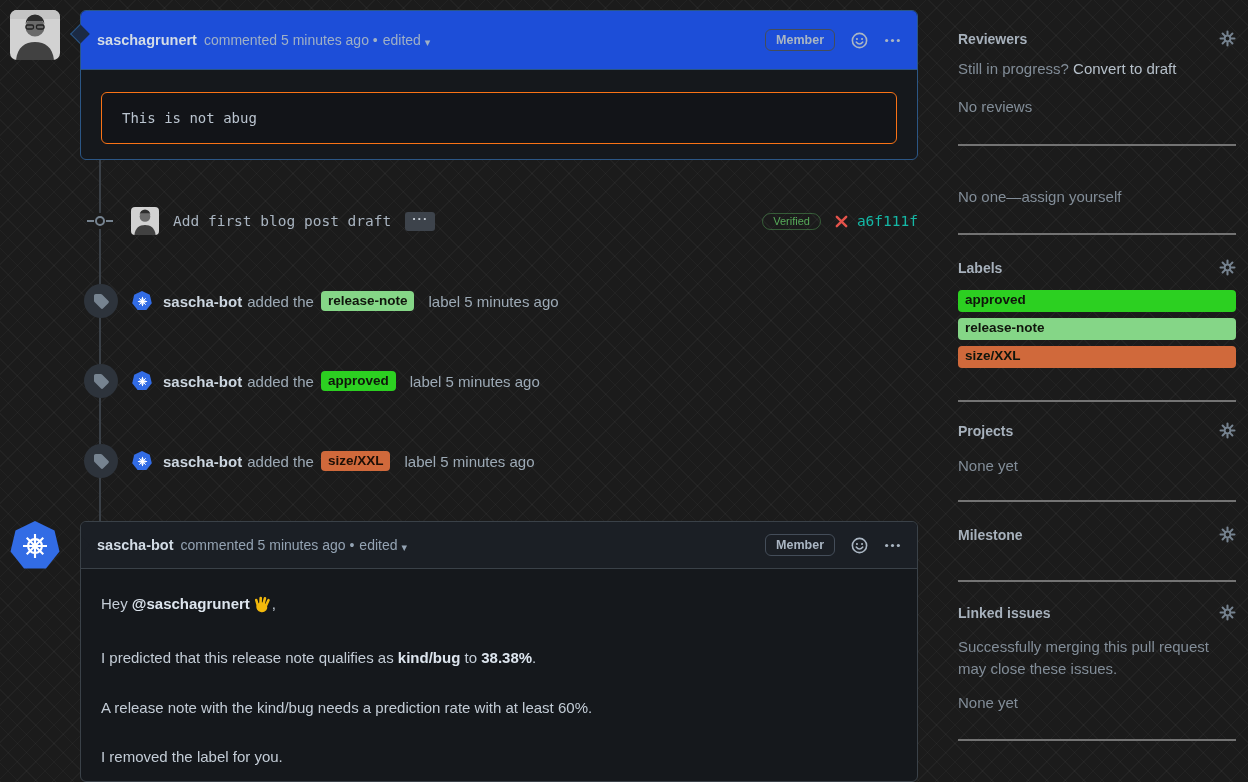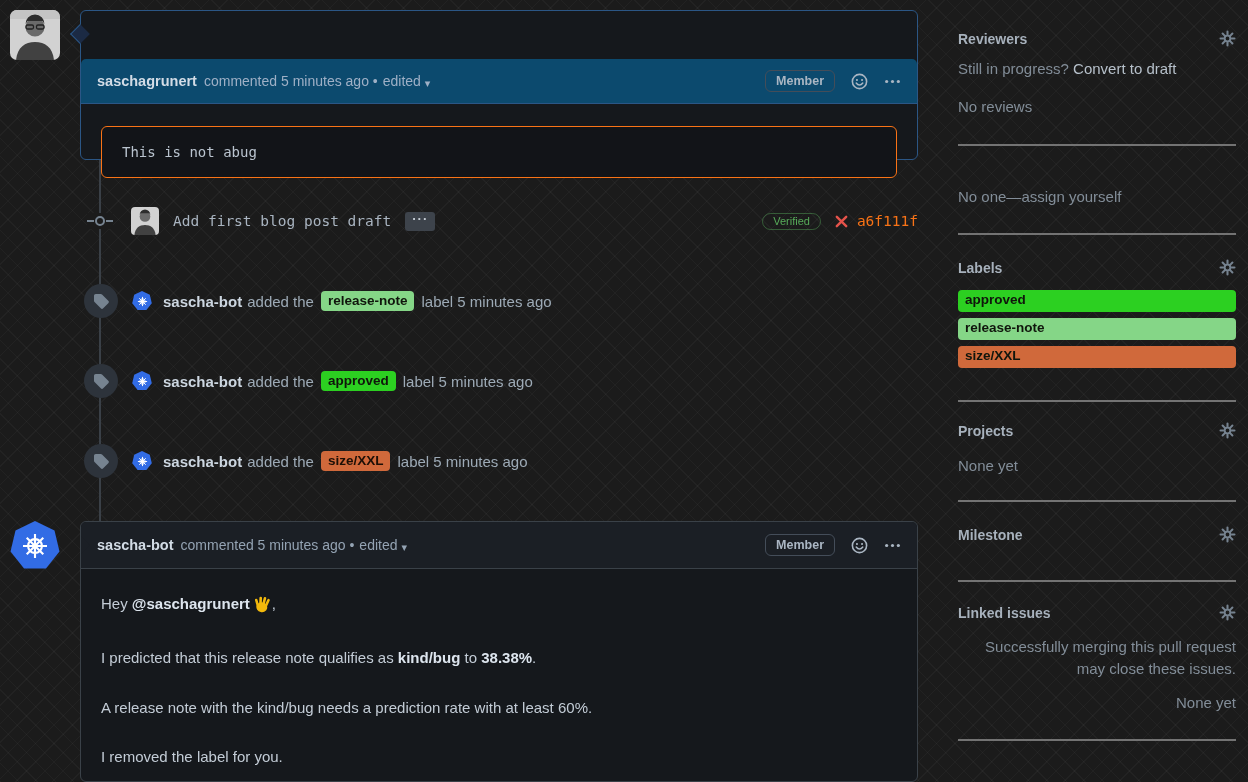--- a/index.html
+++ b/index.html
@@ -23,21 +23,21 @@
   .hepta { background:#326ce5; clip-path:polygon(50% 0%, 89% 19%, 99% 61%, 72% 95%, 28% 95%, 1% 61%, 11% 19%);
            display:flex; align-items:center; justify-content:center; }
   .avatar-sm { width:28px; height:28px; border-radius:4px; overflow:hidden; flex:none; }
   .k8s-mini { width:20px; height:20px; flex:none; }
 
   
   .comment { position:absolute; left:80px; width:838px; border-radius:6px; background:#15181c; z-index:2; }
   .c1 { top:10px; height:150px; border:1px solid #2b5685; }
   .c2 { top:521px; height:261px; border:1px solid #3a4148; overflow:hidden; }
   .chead { display:flex; align-items:center; padding:0 16px; font-size:14px; color:#94a3b3; }
-  .c1 .chead { height:45px; background:#0c4a6e; border-bottom:1px solid #2b5685; border-radius:5px 5px 0 0; color:#9fb0c6;margin-top:48px; }
+  .c1 .chead { height:59px; background:#1d4ed8; border-bottom:1px solid #2b5685; border-radius:5px 5px 0 0; color:#9fb0c6; }
   .c2 .chead { height:47px; background:#1b1f25; border-bottom:1px solid #3a4148; border-radius:5px 5px 0 0; }
   .cauthor { font-weight:bold; color:#d3dce6; margin-right:7px; font-size:14.5px; }
   .cmeta { margin-right:5px; }
   .cedited { margin-right:4px; cursor:pointer; }
   .caret { font-size:11px; position:relative; top:1px; }
   .hright { margin-left:auto; display:flex; align-items:center; gap:16px; }
   .member-badge { border:1px solid #444d59; border-radius:6px; padding:3px 10px; font-size:12.5px; font-weight:bold; color:#aab6c3; }
   .icon-btn { background:none; border:none; cursor:pointer; display:flex; align-items:center; padding:0; }
   .notch { position:absolute; left:-8px; top:16px; width:14px; height:14px; transform:rotate(45deg); }
   .c1 .notch { background:#1b2a44; border-left:1px solid #2b5685; border-bottom:1px solid #2b5685; }
@@ -55,31 +55,31 @@
   
   .commit-row { position:absolute; left:80px; top:203px; width:838px; height:36px; display:flex; align-items:center; z-index:2; }
   .commit-icon { margin-left:7px; flex:none; }
   .commit-row .avatar-sm { margin-left:18px; }
   .commit-msg { margin-left:14px; font-family:"DejaVu Sans Mono", monospace; font-size:14.5px; color:#a9b4c0; cursor:pointer; }
   .commit-expander { margin-left:14px; background:#3d434b; border:none; border-radius:3px; color:#c6cdd5;
                      font-size:13px; font-weight:bold; line-height:10px; padding:2px 7px 7px; cursor:pointer; letter-spacing:1px; }
   .commit-right { margin-left:auto; display:flex; align-items:center; }
   .verified-badge { color:#57ab5a; border:1px solid rgba(87,171,90,.45); border-radius:2em; padding:1px 10px 2px; font-size:11px; cursor:pointer; }
   .x-icon { margin-left:13px; display:flex; cursor:pointer; }
-  .commit-sha { margin-left:8px; font-family:"DejaVu Sans Mono", monospace; font-size:14.5px; color:#f97316; cursor:pointer; }
+  .commit-sha { margin-left:8px; font-family:"DejaVu Sans Mono", monospace; font-size:14.5px; color:#14b8a6; cursor:pointer; }
 
   
   .event-row { position:absolute; left:80px; width:838px; height:34px; display:flex; align-items:center; z-index:2; font-size:15px; color:#9daab6; }
   .badge-circle { width:34px; height:34px; border-radius:50%; background:#2d333b; margin-left:4px; flex:none;
                   display:flex; align-items:center; justify-content:center; }
   .event-row .k8s-mini { margin-left:14px; }
   .event-actor { font-weight:bold; color:#ccd6e0; margin-left:11px; cursor:pointer; }
   .event-action { margin-left:5px; }
   .event-chip { margin-left:7px; cursor:pointer; }
-  .event-tail { margin-left:7px; }
+  .event-tail { margin-left:14px; }
 
   .chip { border-radius:4px; font-weight:bold; font-size:13.5px; color:#10150c; padding:2px 7px 3px; }
   .chip-bright-green { background:#2cd021; }
   .chip-soft-green { background:#85d687; }
   .chip-orange { background:#d0693b; color:#1c0f06; }
 
   
   .sidebar { position:absolute; left:958px; top:0; width:278px; }
   .sec { border-bottom:2px solid #737373; padding:24px 0 26px; }
   .sec-title-row { display:flex; align-items:center; justify-content:space-between; }
@@ -353,21 +353,21 @@
           <svg width="17" height="17" viewBox="0 0 18 18">
               <g stroke="#768390" stroke-width="2.2" stroke-linecap="round">
                 <circle cx="9" cy="9" r="3.1" fill="none"></circle>
                 <path d="M9 1.6v2.6M9 13.8v2.6M1.6 9h2.6M13.8 9h2.6M3.8 3.8l1.9 1.9M12.3 12.3l1.9 1.9M14.2 3.8l-1.9 1.9M5.7 12.3l-1.9 1.9"></path>
               </g>
             </svg>
         </span>
       </div>
     </div>
 
-    <div class="sec" style="padding-top:22px;text-align:right;">
+    <div class="sec" style="padding-top:22px;">
       <div class="sec-title-row">
         <span class="sec-title">Linked issues</span>
         <span class="gear">
           <svg width="17" height="17" viewBox="0 0 18 18">
               <g stroke="#768390" stroke-width="2.2" stroke-linecap="round">
                 <circle cx="9" cy="9" r="3.1" fill="none"></circle>
                 <path d="M9 1.6v2.6M9 13.8v2.6M1.6 9h2.6M13.8 9h2.6M3.8 3.8l1.9 1.9M12.3 12.3l1.9 1.9M14.2 3.8l-1.9 1.9M5.7 12.3l-1.9 1.9"></path>
               </g>
             </svg>
         </span>

